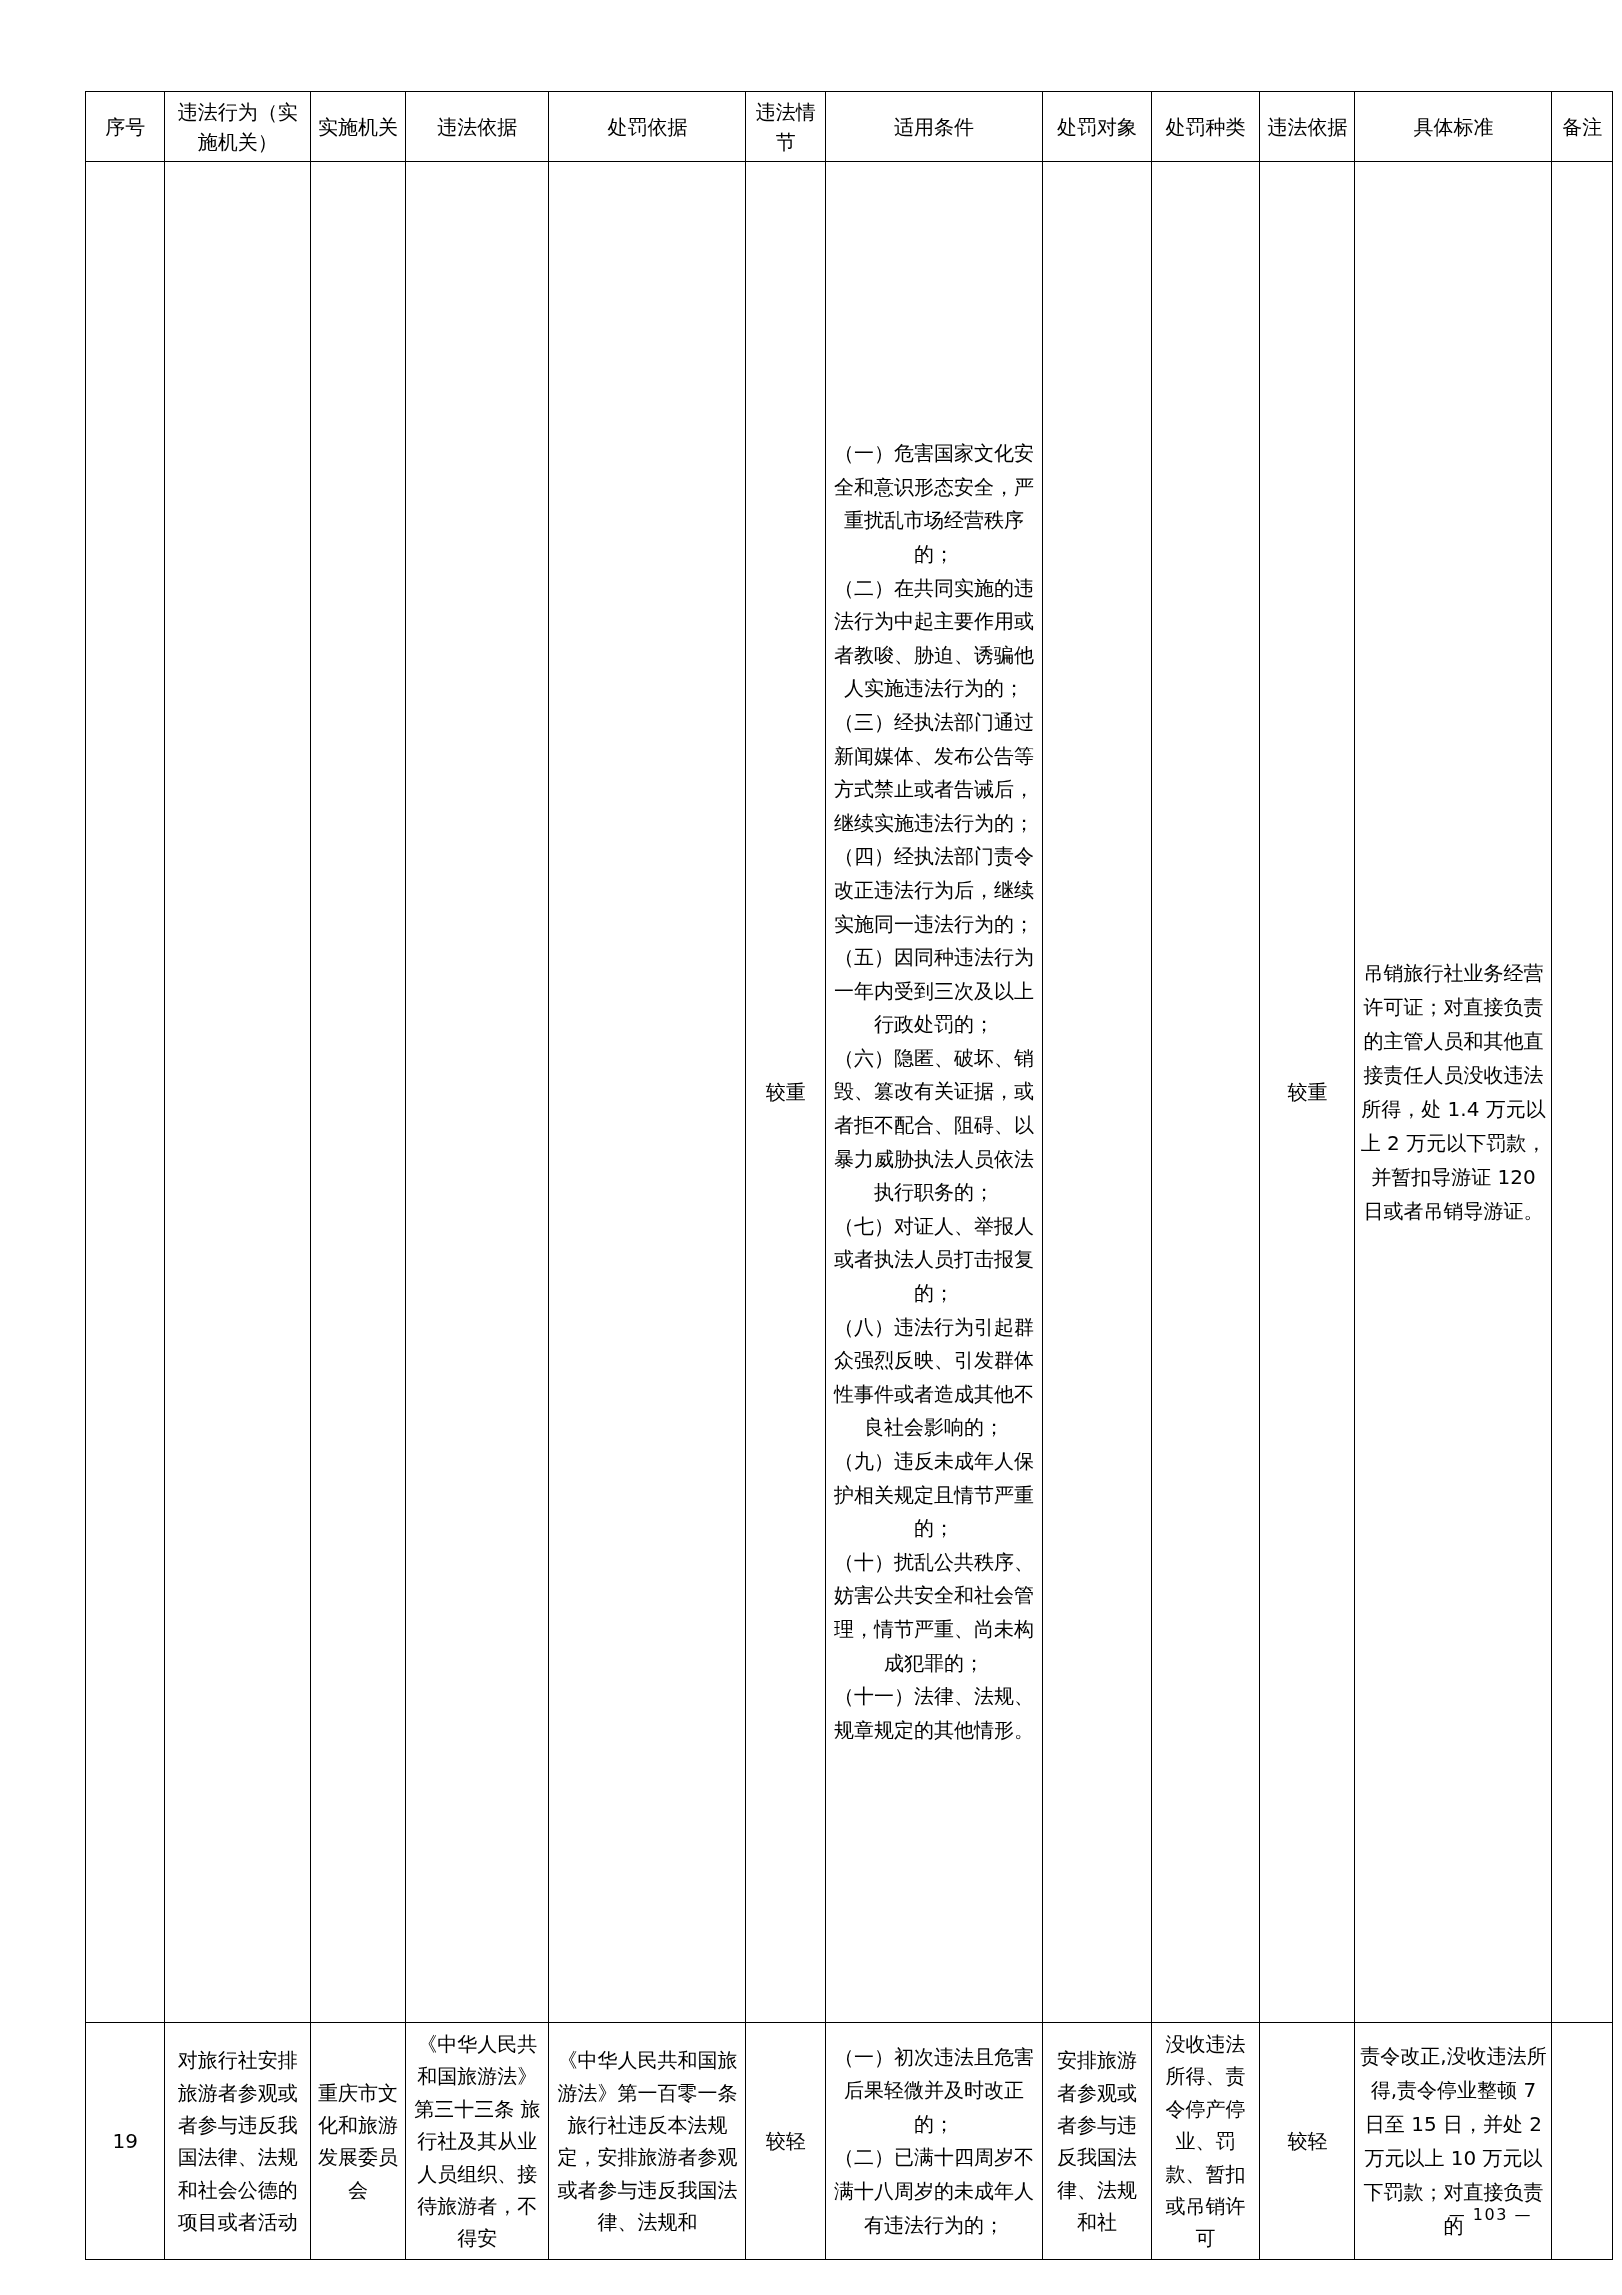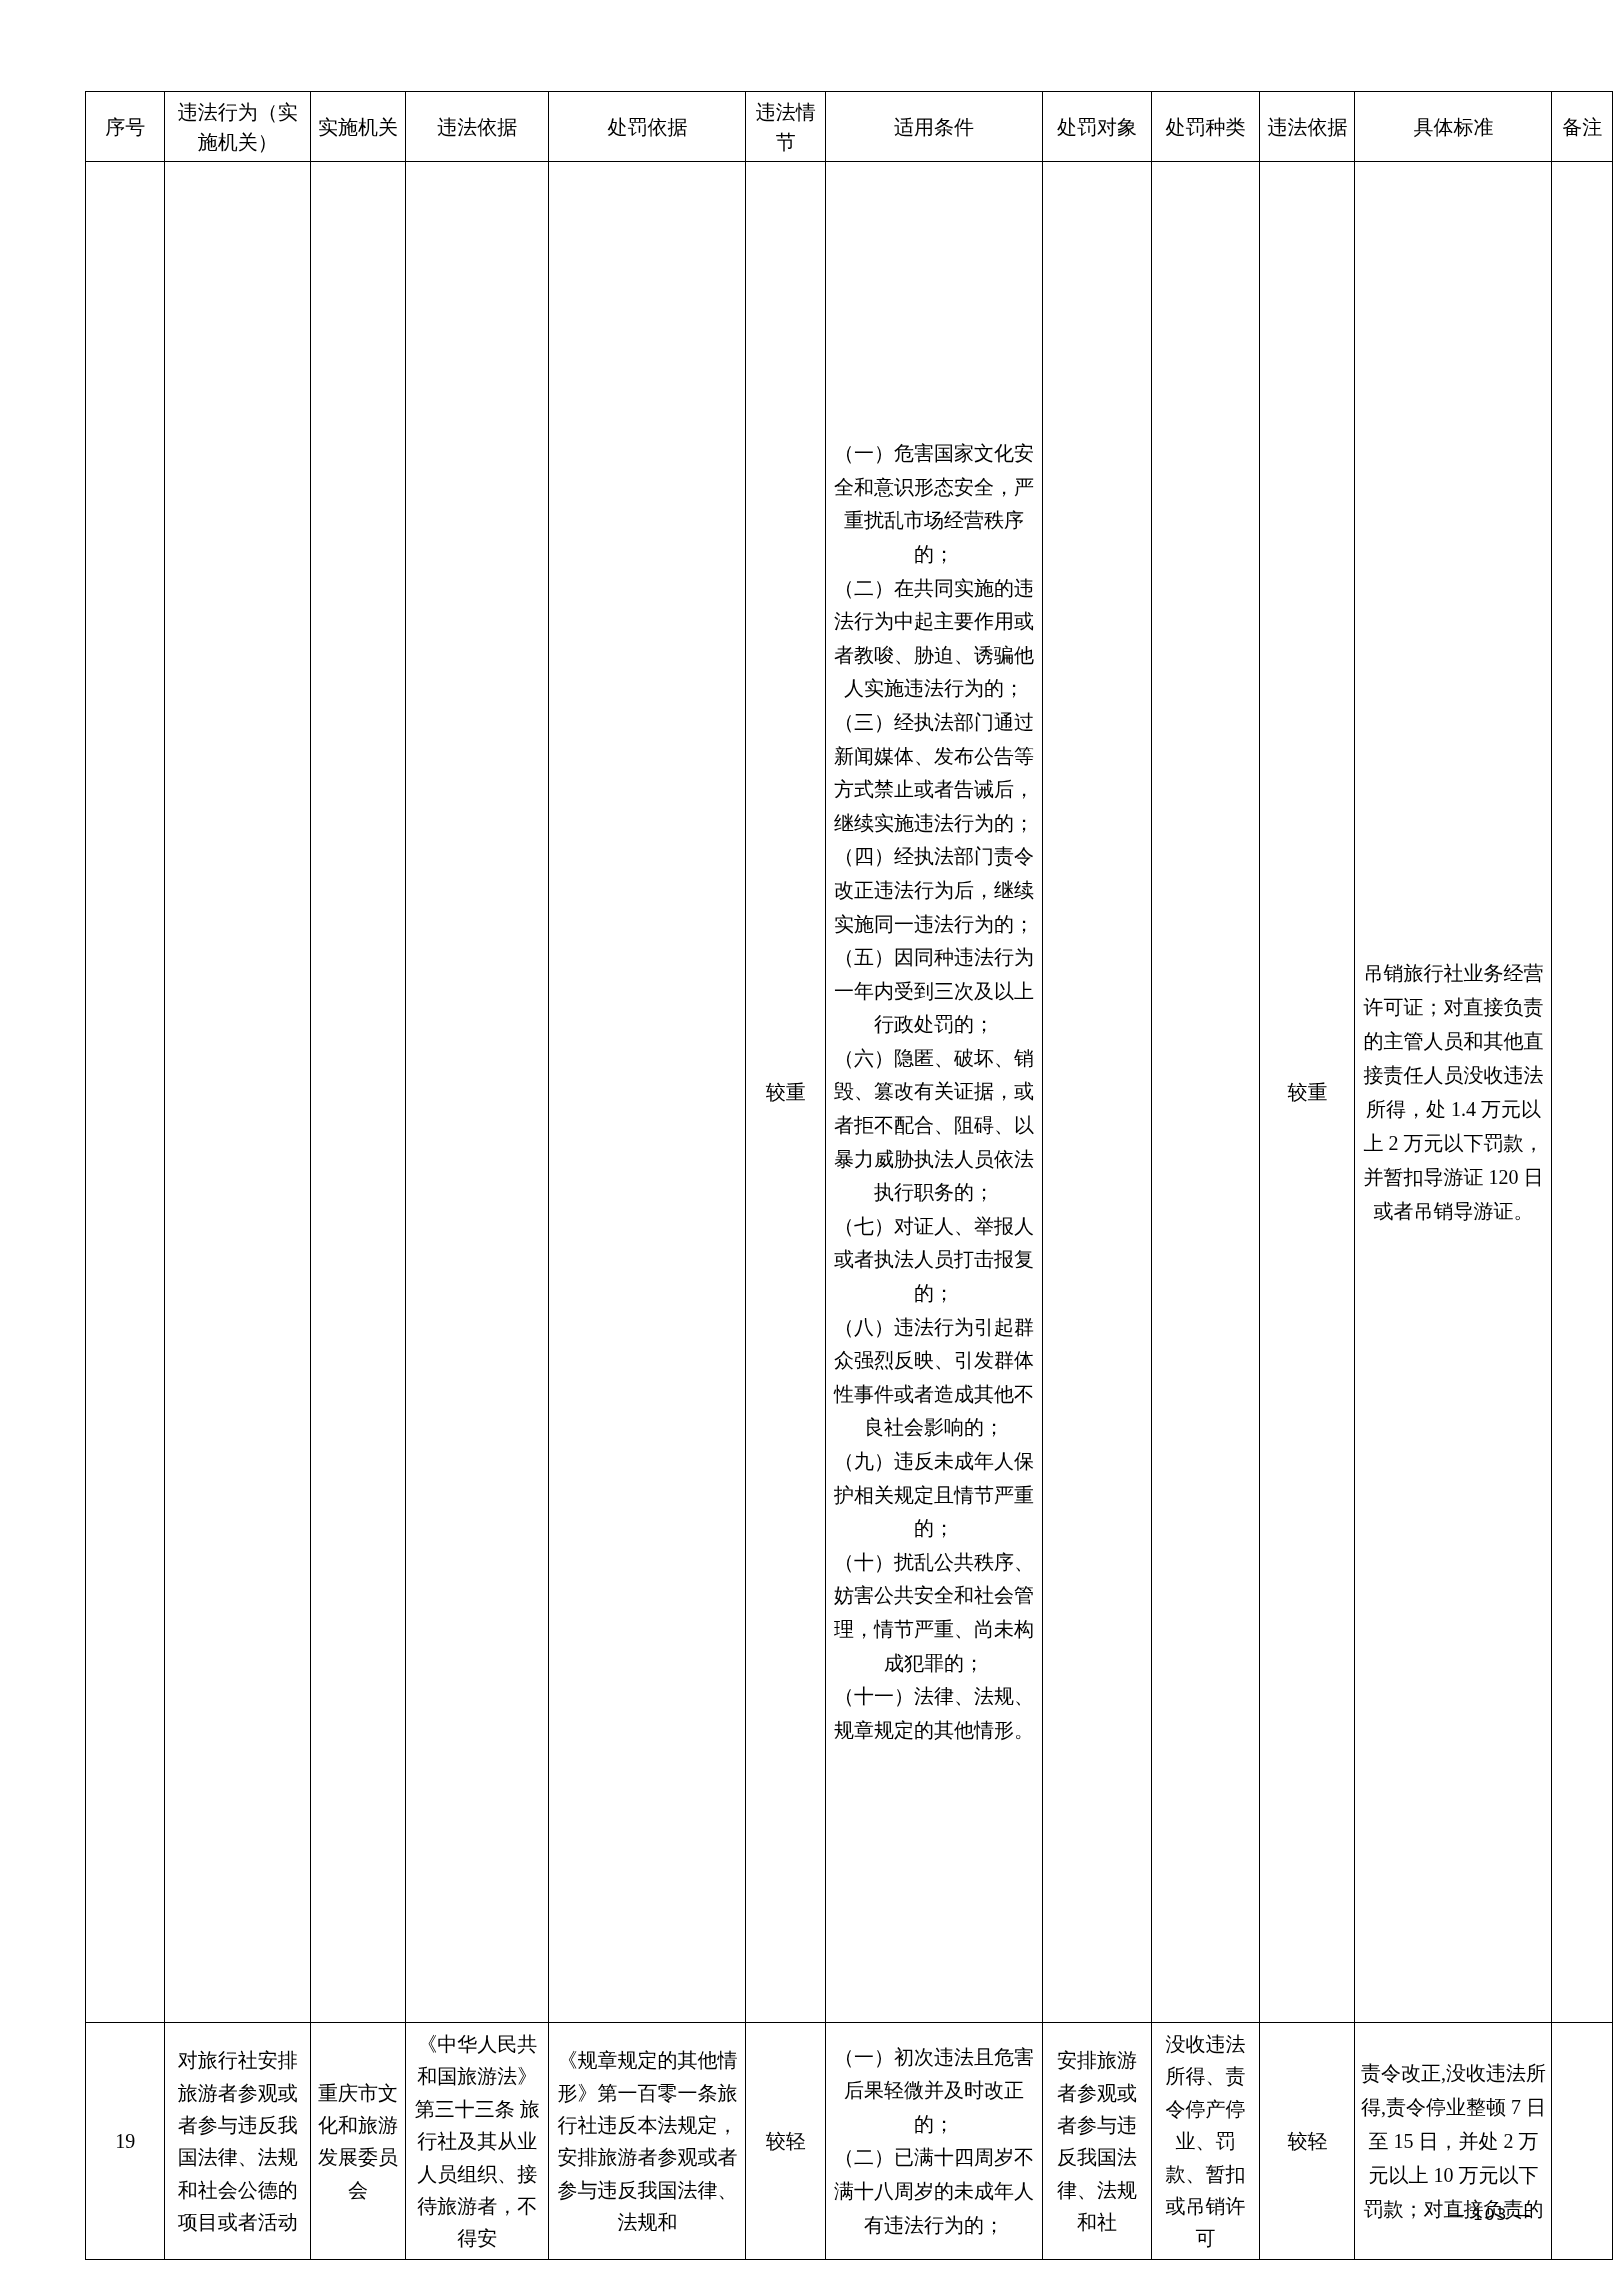--- a/index.html
+++ b/index.html
@@ -20,21 +20,20 @@
     height: 2295px;
     box-sizing: border-box;
     padding: 91px 85px 0 85px;
   }
   table.doc-table {
     border-collapse: collapse;
     width: 1528px;
     table-layout: fixed;
     font-size: 20px;
     line-height: 1.62;
-    font-family: Liberation Serif, serif;
   }
   table.doc-table td, table.doc-table th {
     border: 1.2px solid #000000;
     padding: 4.6px 4.6px;
     vertical-align: middle;
     text-align: center;
     font-weight: normal;
     word-break: break-all;
   }
   thead td {
@@ -127,21 +126,21 @@
         <td></td>
         <td>较重</td>
         <td class="std-body">吊销旅行社业务经营许可证；对直接负责的主管人员和其他直接责任人员没收违法所得，处 1.4 万元以上 2 万元以下罚款，并暂扣导游证 120 日或者吊销导游证。</td>
         <td></td>
       </tr>
       <tr class="row-last">
         <td class="v-mid">19</td>
         <td class="cell-just">对旅行社安排旅游者参观或者参与违反我国法律、法规和社会公德的项目或者活动</td>
         <td class="cell-just">重庆市文化和旅游发展委员会</td>
         <td class="cell-just">《中华人民共和国旅游法》第三十三条 旅行社及其从业人员组织、接待旅游者，不得安</td>
-        <td class="cell-just">《规章规定的其他情形》第一百零一条旅行社违反本法规定，安排旅游者参观或者参与违反我国法律、法规和</td>
+        <td class="cell-just">《中华人民共和国旅游法》第一百零一条旅行社违反本法规定，安排旅游者参观或者参与违反我国法律、法规和</td>
         <td class="v-mid">较轻</td>
         <td class="cond-body">（一）初次违法且危害后果轻微并及时改正的；<br>（二）已满十四周岁不满十八周岁的未成年人有违法行为的；</td>
         <td class="cell-just">安排旅游者参观或者参与违反我国法律、法规和社</td>
         <td class="cell-just">没收违法所得、责令停产停业、罚款、暂扣或吊销许可</td>
         <td class="v-mid">较轻</td>
         <td class="std-body">责令改正,没收违法所得,责令停业整顿 7 日至 15 日，并处 2 万元以上 10 万元以下罚款；对直接负责的</td>
         <td></td>
       </tr>
     </tbody>
   </table>

